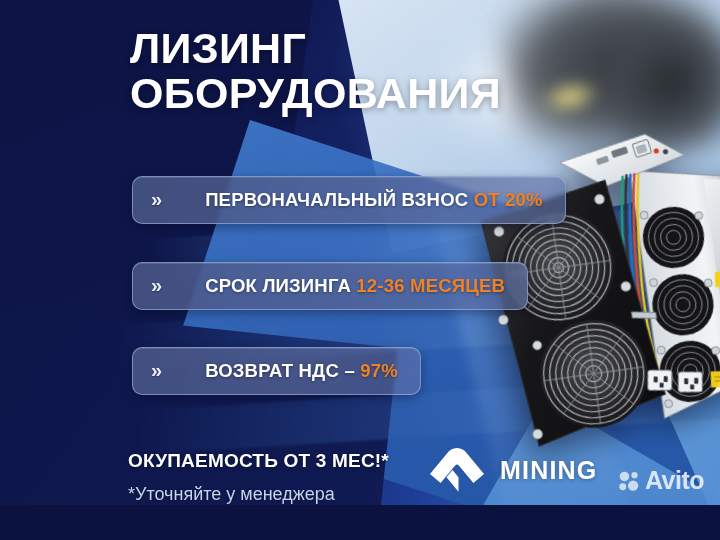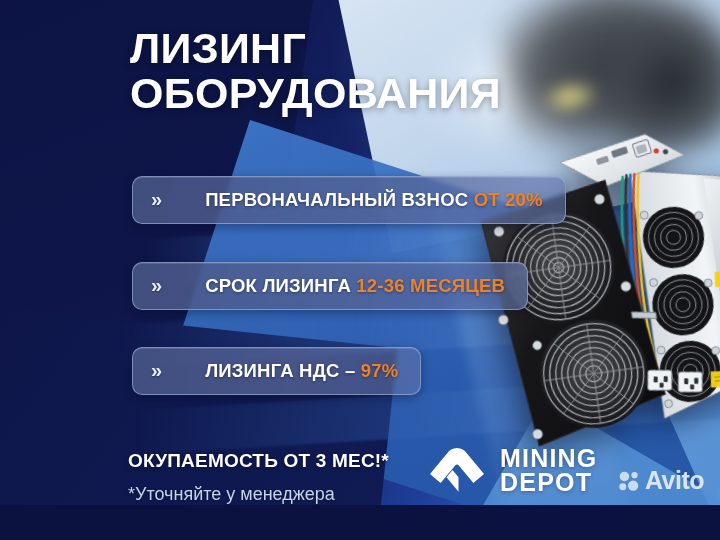--- a/index.html
+++ b/index.html
@@ -352,34 +352,33 @@
     <span class="ptext"><span>ПЕРВОНАЧАЛЬНЫЙ ВЗНОС </span><span class="hl">ОТ 20%</span></span>
   </div>
 
   <div class="pill" id="pill-2">
     <span class="chev">»</span>
     <span class="ptext"><span>СРОК ЛИЗИНГА </span><span class="hl">12-36 МЕСЯЦЕВ</span></span>
   </div>
 
   <div class="pill" id="pill-3">
     <span class="chev">»</span>
-    <span class="ptext"><span>ЛИЗИНГА НДС – </span><span class="hl">97%</span></span>
+    <span class="ptext"><span>ВОЗВРАТ НДС – </span><span class="hl">97%</span></span>
   </div>
 
   <div class="payback">ОКУПАЕМОСТЬ ОТ 3 МЕС!*</div>
   <div class="subnote">*Уточняйте у менеджера</div>
 
   <div id="logo">
     <svg class="mark" viewBox="0 0 58 52">
       <path d="M29 4 C24.5 4 21.6 6.2 19.2 9.2 L2 30 L12.6 39 L27.2 21.6 C27.8 20.9 28.3 20.6 29 20.6 C29.7 20.6 30.2 20.9 30.8 21.6 L45.4 39 L56 30 L38.8 9.2 C36.4 6.2 33.5 4 29 4 Z" fill="#ffffff"></path>
       <path d="M18.5 33.2 L30.5 47.8 L30.5 33.2 L24.5 26 Z" fill="#ffffff"></path>
     </svg>
     <div class="wordmark">
       <span>MINING</span>
-      <span>DEPOT</span>
     </div>
   </div>
 
   <div id="avito">
     <svg class="dots" viewBox="0 0 24 24">
       <circle cx="7" cy="7" r="5.2" fill="#dfe7f4"></circle>
       <circle cx="18" cy="5.6" r="3.4" fill="#dfe7f4"></circle>
       <circle cx="5.2" cy="18.2" r="3.8" fill="#dfe7f4"></circle>
       <circle cx="16.5" cy="17" r="5.6" fill="#dfe7f4"></circle>
     </svg>

